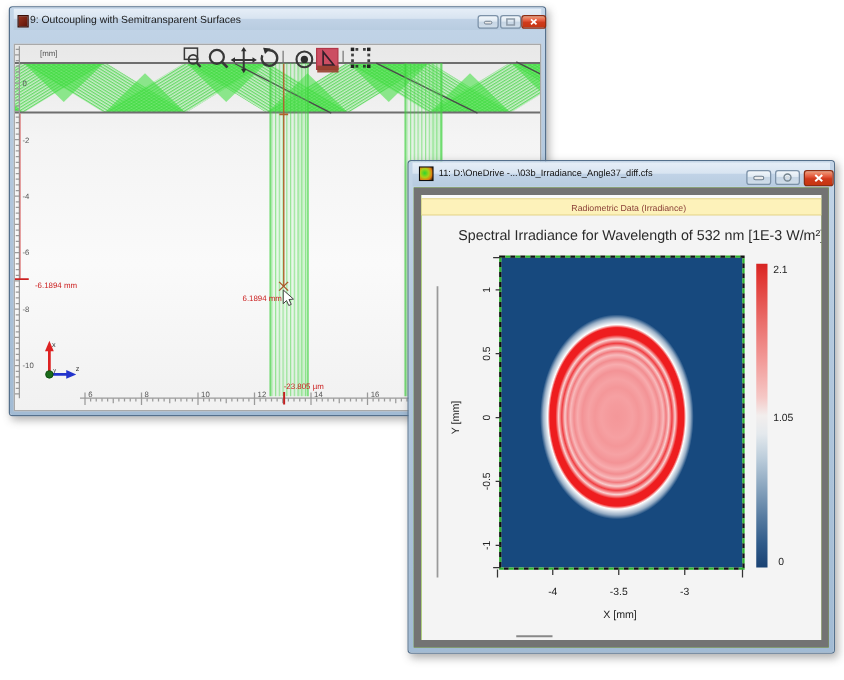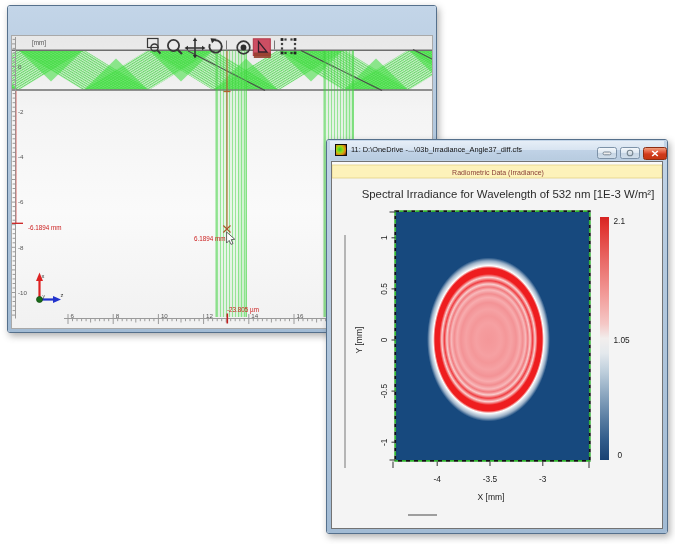--- a/index.html
+++ b/index.html
@@ -12,20 +12,40 @@
  background:linear-gradient(180deg,#e6eef7 0%,#d8e4f1 45%,#c0d2e6 50%,#b8cce0 100%);}
 .btn{position:absolute;border:1px solid #7d92a8;border-radius:2.5px;
  background:linear-gradient(180deg,#f3f7fb 0%,#dfe9f2 45%,#c7d6e5 50%,#d0dde9 100%);}
 .btn.close{background:linear-gradient(180deg,#f09d7b 0%,#e2563a 40%,#cf3a1c 55%,#c63511 100%);border-color:#8c2c12;}
 .glyph{position:absolute;left:0;top:0;width:100%;height:100%;}
 </style></head>
 <body>
 
 <div class="win" id="w1" style="left:7px;top:5px;width:428px;height:326px;">
  <div class="frame"></div>
+ <div class="tbar" style="height:17px;">
+   <div style="position:absolute;left:3px;top:4.5px;width:7px;height:8px;background:linear-gradient(135deg,#96321e,#5e140a);border:1px solid #3a0d05;"></div>
+   <div style="position:absolute;left:13px;top:3.2px;font-size:8.3px;color:#1a1a1a;white-space:nowrap;">9: Outcoupling with Semitransparent Surfaces</div>
+
+   <div class="btn" style="left:371px;top:5px;width:15px;height:9px;">
+        <svg class="glyph" viewBox="0 0 15 9">
+          <rect x="4.5" y="4" width="6" height="2.2" rx="1.1" fill="#e8e8e8" stroke="#6f7f8f" stroke-width="0.8"></rect>
+        </svg>
+      </div>
+   <div class="btn" style="left:388.5px;top:5px;width:15px;height:9px;">
+        <svg class="glyph" viewBox="0 0 15 9">
+          <rect x="4.5" y="2.2" width="6" height="4.8" fill="none" stroke="#8d9aa8" stroke-width="1.2"></rect>
+        </svg>
+      </div>
+   <div class="btn close" style="left:406px;top:5px;width:18px;height:9px;">
+        <svg class="glyph" viewBox="0 0 18 9">
+          <path d="M6.8 2.5 L11.2 6.5 M11.2 2.5 L6.8 6.5" stroke="#fff" stroke-width="1.4"></path>
+        </svg>
+      </div>
+ </div>
 
  <div style="position:absolute;left:3px;right:3px;top:29px;bottom:3px;background:#f4f4f4;border:1px solid #a9a9a9;overflow:hidden;">
   <svg width="422" height="292" viewBox="11 35 422 292" style="position:absolute;left:0;top:0;">
    <defs>
      <linearGradient id="vbg" x1="0" y1="0" x2="0" y2="1">
        <stop offset="0" stop-color="#e8e8e8"></stop>
             <stop offset="0.25" stop-color="#f4f4f4"></stop>
        <stop offset="0.6" stop-color="#fafafa"></stop>
             <stop offset="1" stop-color="#f1f1f1"></stop>
      </linearGradient>
@@ -324,21 +344,21 @@
      <rect x="292.9" y="46.4" width="2.2" height="2.2" fill="#222" stroke="none" opacity="0.85"></rect>
      </g>
 
    <g id="cursor">
           <path d="M225.6 231 L225.6 242 L228.2 239.4 L230 243.4 L232 242.5 L230.2 238.6 L233.8 238.3 Z" fill="#fff" stroke="#444" stroke-width="0.8"></path>
         </g>
   </svg>
  </div>
 </div>
 
-<div class="win" id="w2" style="left:326px;top:139px;width:340px;height:393px;">
+<div class="win" id="w2" style="left:326px;top:128px;width:340px;height:393px;">
  <div class="frame"></div>
  <div class="tbar" style="height:19px;">
    <svg style="position:absolute;left:5px;top:3px;" width="12" height="12" viewBox="0 0 12 12">
      <defs>
           <radialGradient id="icg" cx="0.38" cy="0.45" r="0.85">
        <stop offset="0" stop-color="#2ed42e"></stop>
             <stop offset="0.4" stop-color="#aad314"></stop>
        <stop offset="0.68" stop-color="#e07f10"></stop>
             <stop offset="1" stop-color="#140a00"></stop>
      </radialGradient>
@@ -358,21 +378,21 @@
           <rect x="7.8" y="3.9" width="2.4" height="2.2" fill="#d7dde2"></rect>
         </svg>
       </div>
    <div class="btn close" style="left:313px;top:6px;width:22px;height:11px;">
         <svg class="glyph" viewBox="0 0 22 11">
           <path d="M8.2 3 L13.8 8 M13.8 3 L8.2 8" stroke="#fff" stroke-width="1.6"></path>
         </svg>
       </div>
  </div>
 
- <div style="position:absolute;left:4px;right:4px;top:21px;bottom:4px;background:#84cc16;border:1px solid #737373;overflow:hidden;">
+ <div style="position:absolute;left:4px;right:4px;top:21px;bottom:4px;background:#84cc16;border:6px solid #737373;overflow:hidden;">
   <svg width="330" height="366" viewBox="331 164 330 366" style="position:absolute;left:0;top:0;">
    <defs>
      <radialGradient id="ringGrad" cx="0.5" cy="0.5" r="0.5">
        <stop offset="0.00" stop-color="#f49799"></stop>
        <stop offset="0.12" stop-color="#f59b9d"></stop>
        <stop offset="0.20" stop-color="#f6a0a2"></stop>
        <stop offset="0.28" stop-color="#f49799"></stop>
        <stop offset="0.36" stop-color="#f6a2a4"></stop>
        <stop offset="0.44" stop-color="#f39396"></stop>
        <stop offset="0.50" stop-color="#f8acae"></stop>

